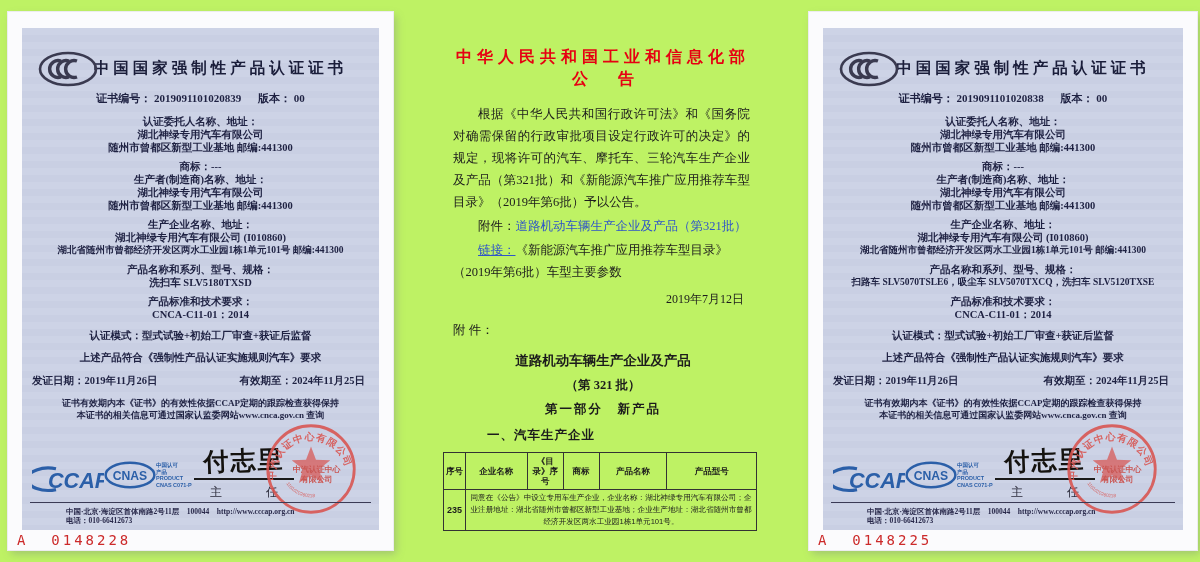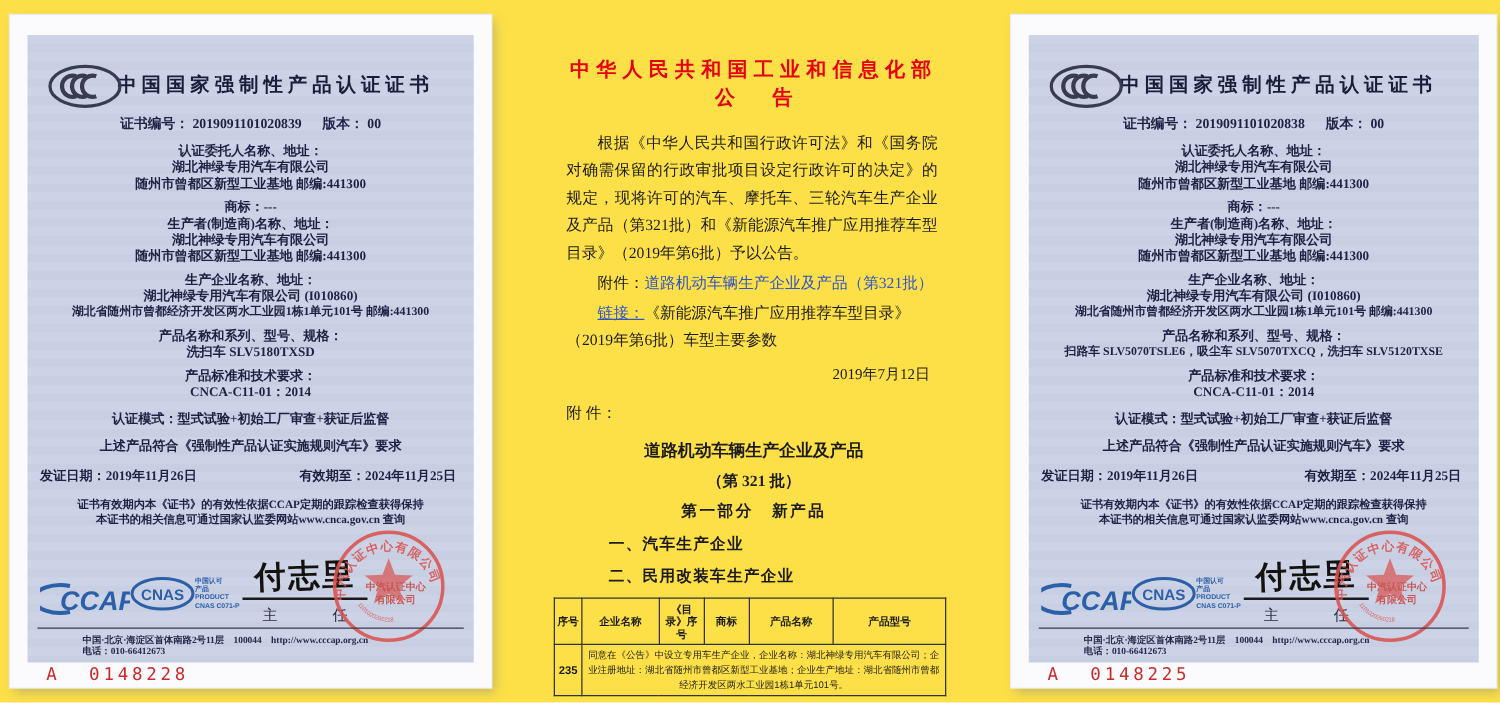--- a/index.html
+++ b/index.html
@@ -1,18 +1,18 @@
 <!DOCTYPE html>
 <html><head>
 <meta charset="utf-8">
 <style>
   * { margin:0; padding:0; box-sizing:border-box; }
   html,body { width:1200px; height:562px; background:#ffffff; overflow:hidden;
               font-family:"Liberation Serif", serif; }
-  .stage { position:relative; width:1200px; height:562px; background:#fde047; }
+  .stage { position:relative; width:1200px; height:562px; background:#bef264; }
 
   
   .paper { position:absolute; background:#fbfbfd; box-shadow:0 0 0 1px #ececef, 3px 4px 8px rgba(110,115,135,.35); }
   .paper.left  { left:8px;  top:12px; width:385px; height:538px; }
   .paper.right { left:809px; top:12px; width:388px; height:538px; }
   .blue { position:absolute; left:14px; top:16px; right:14px; height:502px;
           background:repeating-linear-gradient(180deg,#cdd3e6 0 7px,#c9cfe3 7px 14px);
           color:#1e2142; }
   .ccc-logo { position:absolute; left:15px; top:22px; }
   .cert-title { text-align:center; padding-top:30px; padding-left:40px;
@@ -35,21 +35,21 @@
   .sign-name { font-family:"DejaVu Sans",sans-serif; font-size:25px; font-weight:900;
                color:#14120f; transform:rotate(-2deg); letter-spacing:2px; white-space:nowrap; }
   .sign-rule { border-top:2px solid #1a1a1a; margin-top:1px; }
   .sign-role { margin-top:4px; font-size:12px; letter-spacing:16px; padding-left:16px;
                color:#2a2a3a; font-weight:normal; }
   .stamp { position:absolute; width:94px; height:94px; top:-14px; left:242px; opacity:.88; }
 
   .cert-rule { position:absolute; left:8px; right:8px; top:474px; border-top:1.5px solid #3a3a55; }
   .cert-footer { position:absolute; left:44px; right:6px; top:479px; font-size:7.5px;
                  line-height:9px; font-weight:bold; color:#28284a; }
-  .serial { position:absolute; left:29px; top:520px; color:#cc2a2a;
+  .serial { position:absolute; left:9px; top:520px; color:#cc2a2a;
             font-family:"DejaVu Sans Mono",monospace; font-size:14px; letter-spacing:3px;
             white-space:pre; }
 
   
   .doc { position:absolute; left:430px; top:46px; width:346px; color:#1c1c1c;
          font-family:"Liberation Serif",serif; }
   .doc-title { text-align:center; color:#e60012; font-weight:bold; font-size:16px;
                letter-spacing:5px; line-height:21px; }
   .doc-title2 { text-align:center; color:#e60012; font-weight:bold; font-size:16px;
                 letter-spacing:30px; padding-left:30px; line-height:24px; }
@@ -188,21 +188,20 @@
     <div class="doc-att">
       <span class="doc-link u">链接：</span><span>《新能源汽车推广应用推荐车型目录》（2019年第6批）车型主要参数</span>
     </div>
 
     <div class="doc-date">2019年7月12日</div>
     <div class="doc-att2">附 件：</div>
     <div class="att-title">道路机动车辆生产企业及产品</div>
     <div class="att-batch">（第 321 批）</div>
     <div class="att-part">第一部分　新产品</div>
     <div class="att-sec">一、汽车生产企业</div>
-    <div class="att-sec">二、民用改装车生产企业</div>
 
     <table class="anmt">
       <colgroup>
         <col style="width:22px">
           <col style="width:62px">
           <col style="width:36px">
         <col style="width:36px">
           <col style="width:68px">
           <col style="width:90px">
       </colgroup>

